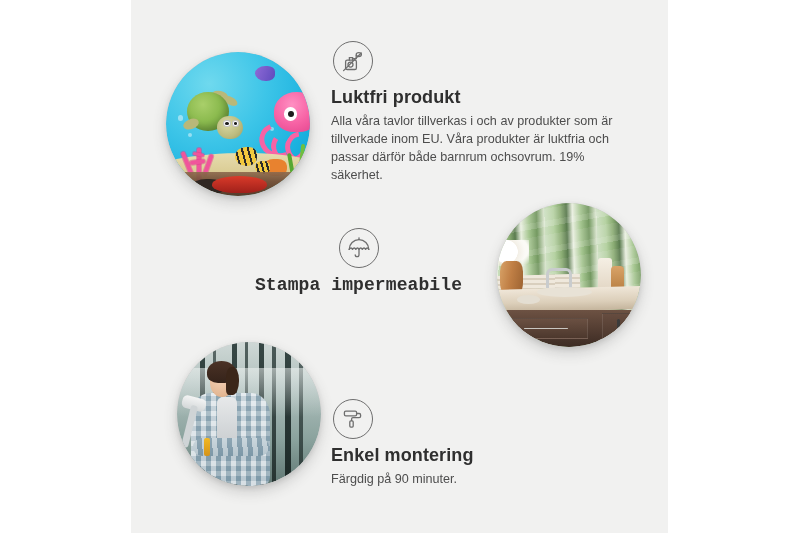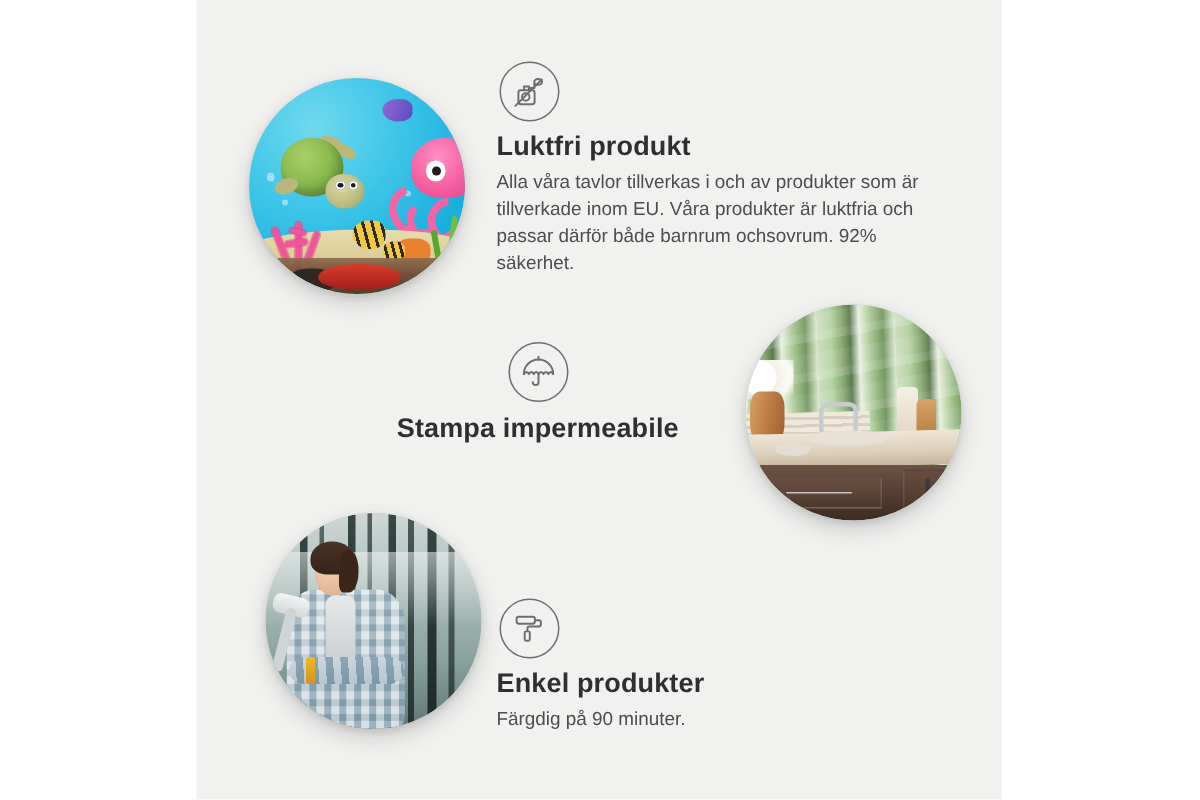--- a/index.html
+++ b/index.html
@@ -359,21 +359,21 @@
     color: #4d4d4d;
   }
 
   #feature-odorless { left: 200px; top: 41px; width: 298px; text-align: left; }
   #feature-odorless .icon-wrap { margin-left: 2px; }
 
   #feature-waterproof {
     left: 55px; top: 228px; width: 345px; text-align: center;
   }
   #feature-waterproof .icon-wrap { margin: 0 auto 0 auto; }
-  #feature-waterproof h2 { margin-top: 7px; }
+  #feature-waterproof h2 { margin-top: 7px; font-family: Liberation Mono, monospace; }
 
   #feature-easy { left: 200px; top: 399px; width: 300px; text-align: left; }
   #feature-easy .icon-wrap { margin-left: 2px; }
 
   svg { display: block; }
 </style>
 </head>
 <body>
 
 <div class="stage">
@@ -440,21 +440,21 @@
           <path d="M7.2 21.5h7.6a1.6 1.6 0 0 0 1.6-1.6v-6.1a1.6 1.6 0 0 0-1.6-1.6H7.2a1.6 1.6 0 0 0-1.6 1.6v6.1a1.6 1.6 0 0 0 1.6 1.6z"></path>
           <path d="M9.4 12.2V9.6h3.2v2.6"></path>
           <path d="M12.6 10.6h3.6"></path>
           <path d="M16.2 10.6v-3"></path>
           <ellipse cx="18.8" cy="6.6" rx="2.6" ry="1.9"></ellipse>
           <circle cx="10.5" cy="16.6" r="2.5"></circle>
           <path d="M3.6 22.6L21.2 5.0"></path>
         </svg>
       </div>
       <h2>Luktfri produkt</h2>
-      <p>Alla våra tavlor tillverkas i och av produkter som är tillverkade inom EU. Våra produkter är luktfria och passar därför både barnrum ochsovrum. 92% säkerhet.</p>
+      <p>Alla våra tavlor tillverkas i och av produkter som är tillverkade inom EU. Våra produkter är luktfria och passar därför både barnrum ochsovrum. 19% säkerhet.</p>
     </div>
 
     <div class="photo" id="photo-bath">
       <div class="inner">
         <div class="bath-wall"></div>
         <div class="bath-backsplash"></div>
         <div class="faucet"></div>
         <div class="bottle-tall"></div>
         <div class="bottle-amber"></div>
         <div class="flowers"></div>
@@ -511,18 +511,18 @@
     </div>
 
     <div class="feature" id="feature-easy">
       <div class="icon-wrap">
         <svg width="26" height="26" viewBox="0 0 26 26" fill="none" stroke="#6e6e6e" stroke-width="1.3" stroke-linecap="round" stroke-linejoin="round">
           <rect x="4.4" y="5.2" width="12.2" height="4.6" rx="1.4"></rect>
           <path d="M16.6 7.5h2.6a1.4 1.4 0 0 1 1.4 1.4v1.3a1.4 1.4 0 0 1-1.4 1.4h-6.3a1.3 1.3 0 0 0-1.3 1.3v1.5"></path>
           <rect x="9.8" y="14.9" width="3.4" height="6.2" rx="1"></rect>
         </svg>
       </div>
-      <h2>Enkel produkter</h2>
+      <h2>Enkel montering</h2>
       <p>Färgdig på 90 minuter.</p>
     </div>
 
   </div>
 </div>
 
 </body></html>

